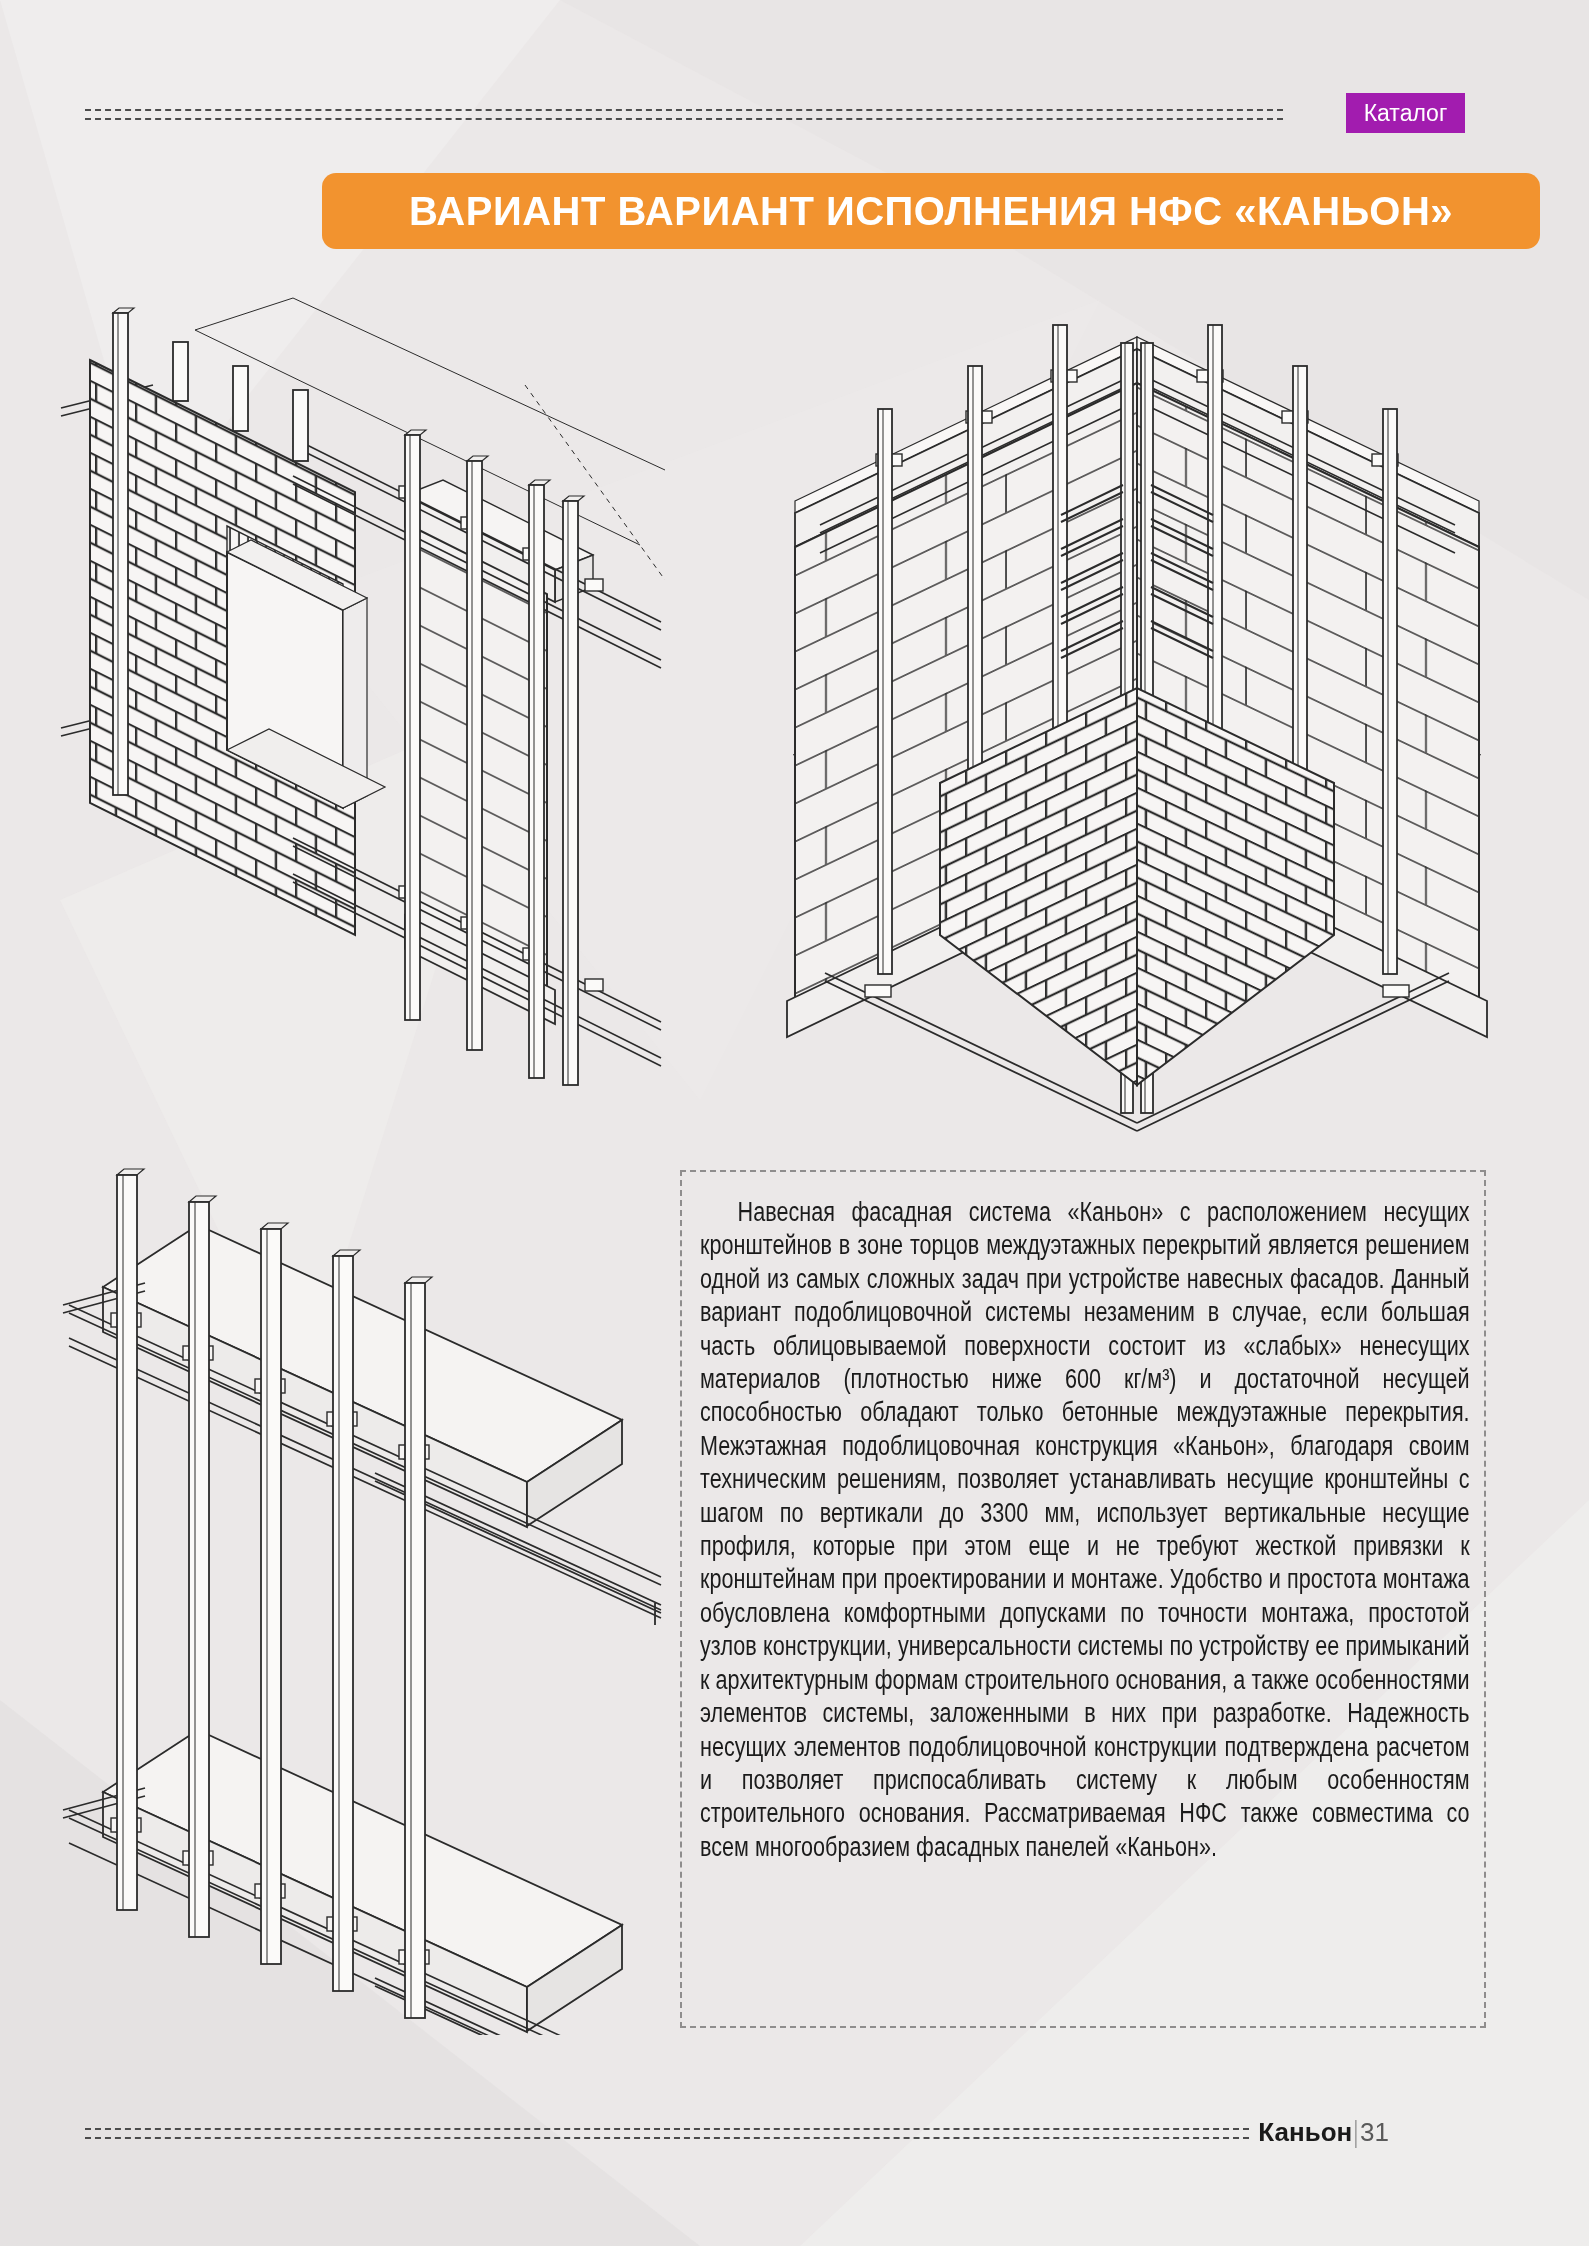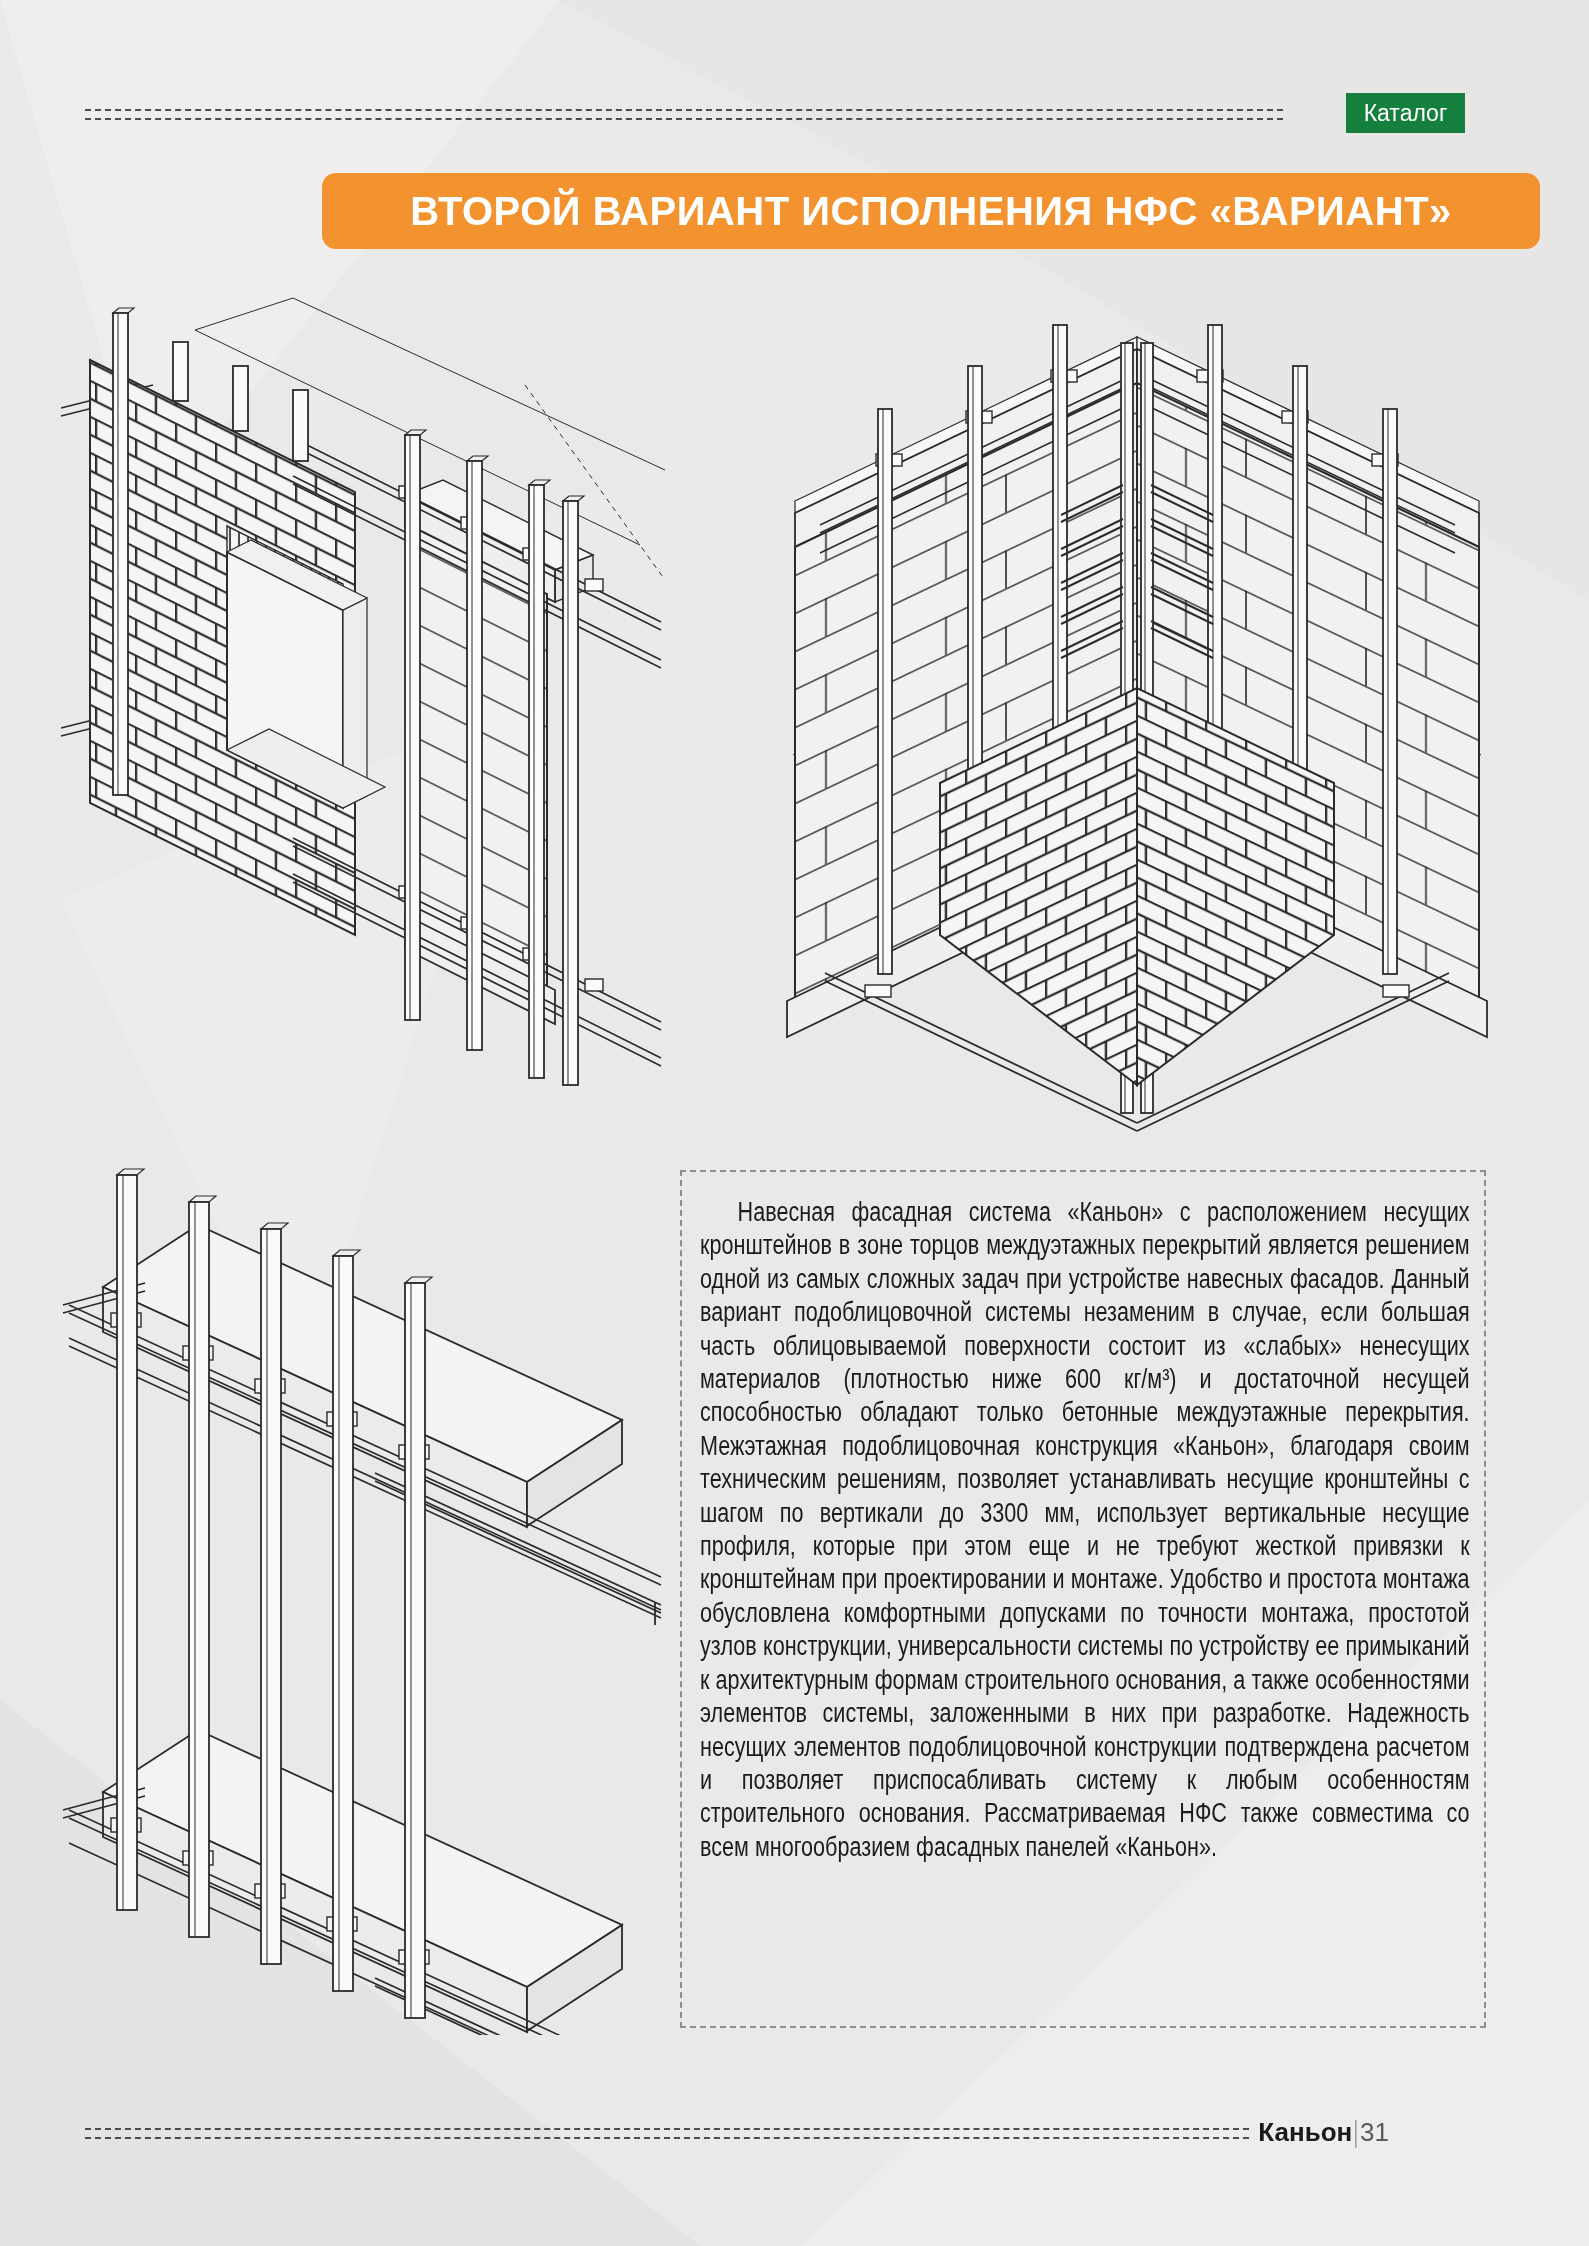--- a/index.html
+++ b/index.html
@@ -10,21 +10,21 @@
   .bg-facets{position:absolute;left:0;top:0;width:100%;height:100%;}
   
   .dashes{
     position:absolute; height:7px;
     border-top:2px dashed #4c4c4c; border-bottom:2px dashed #4c4c4c;
   }
   .dashes.top{left:85px; top:109px; width:1198px;}
   .dashes.bottom{left:85px; top:2128px; width:1164px;}
   .badge{
     position:absolute; left:1346px; top:93px; width:119px; height:40px;
-    background:#15803d; color:#fff; font-size:23px;
+    background:#a21caf; color:#fff; font-size:23px;
     display:flex; align-items:center; justify-content:center;
   }
   .title-banner{
     position:absolute; left:322px; top:173px; width:1218px; height:76px;
     background:#f2932f; border-radius:14px;
     display:flex; align-items:center; justify-content:center;
   }
   .title-banner .t{
     color:#ffffff; font-weight:bold; font-size:40px; letter-spacing:0.5px;
     white-space:nowrap;
@@ -64,21 +64,21 @@
     <polygon points="0,1700 700,2246 0,2246" fill="#e3e0e0" opacity="0.7"></polygon>
     <polygon points="1589,1500 1589,2246 800,2246" fill="#efedec" opacity="0.8"></polygon>
     <polygon points="60,900 520,700 300,1400" fill="#f1efee" opacity="0.5"></polygon>
   </svg>
 
   <div class="dashes top"></div>
   <div class="badge">
     <span>Каталог</span>
   </div>
   <div class="title-banner">
-    <span class="t">ВТОРОЙ ВАРИАНТ ИСПОЛНЕНИЯ НФС «ВАРИАНТ»</span>
+    <span class="t">ВАРИАНТ ВАРИАНТ ИСПОЛНЕНИЯ НФС «КАНЬОН»</span>
   </div>
 
   <div class="fig" style="left:55px; top:290px;">
     <svg width="610" height="820" viewBox="0 0 610 820">
       <defs>
         <pattern id="brickA" width="40" height="36" patternUnits="userSpaceOnUse" patternTransform="skewY(26.57)">
           <rect width="40" height="36" fill="#f7f5f4"></rect>
           <path d="M0 1 H40 M0 19 H40 M1 0 V18 M21 18 V36" stroke="#2b2b2b" stroke-width="2.4" fill="none"></path>
         </pattern>
         <pattern id="blockA" width="120" height="76" patternUnits="userSpaceOnUse" patternTransform="skewY(26.57)">

